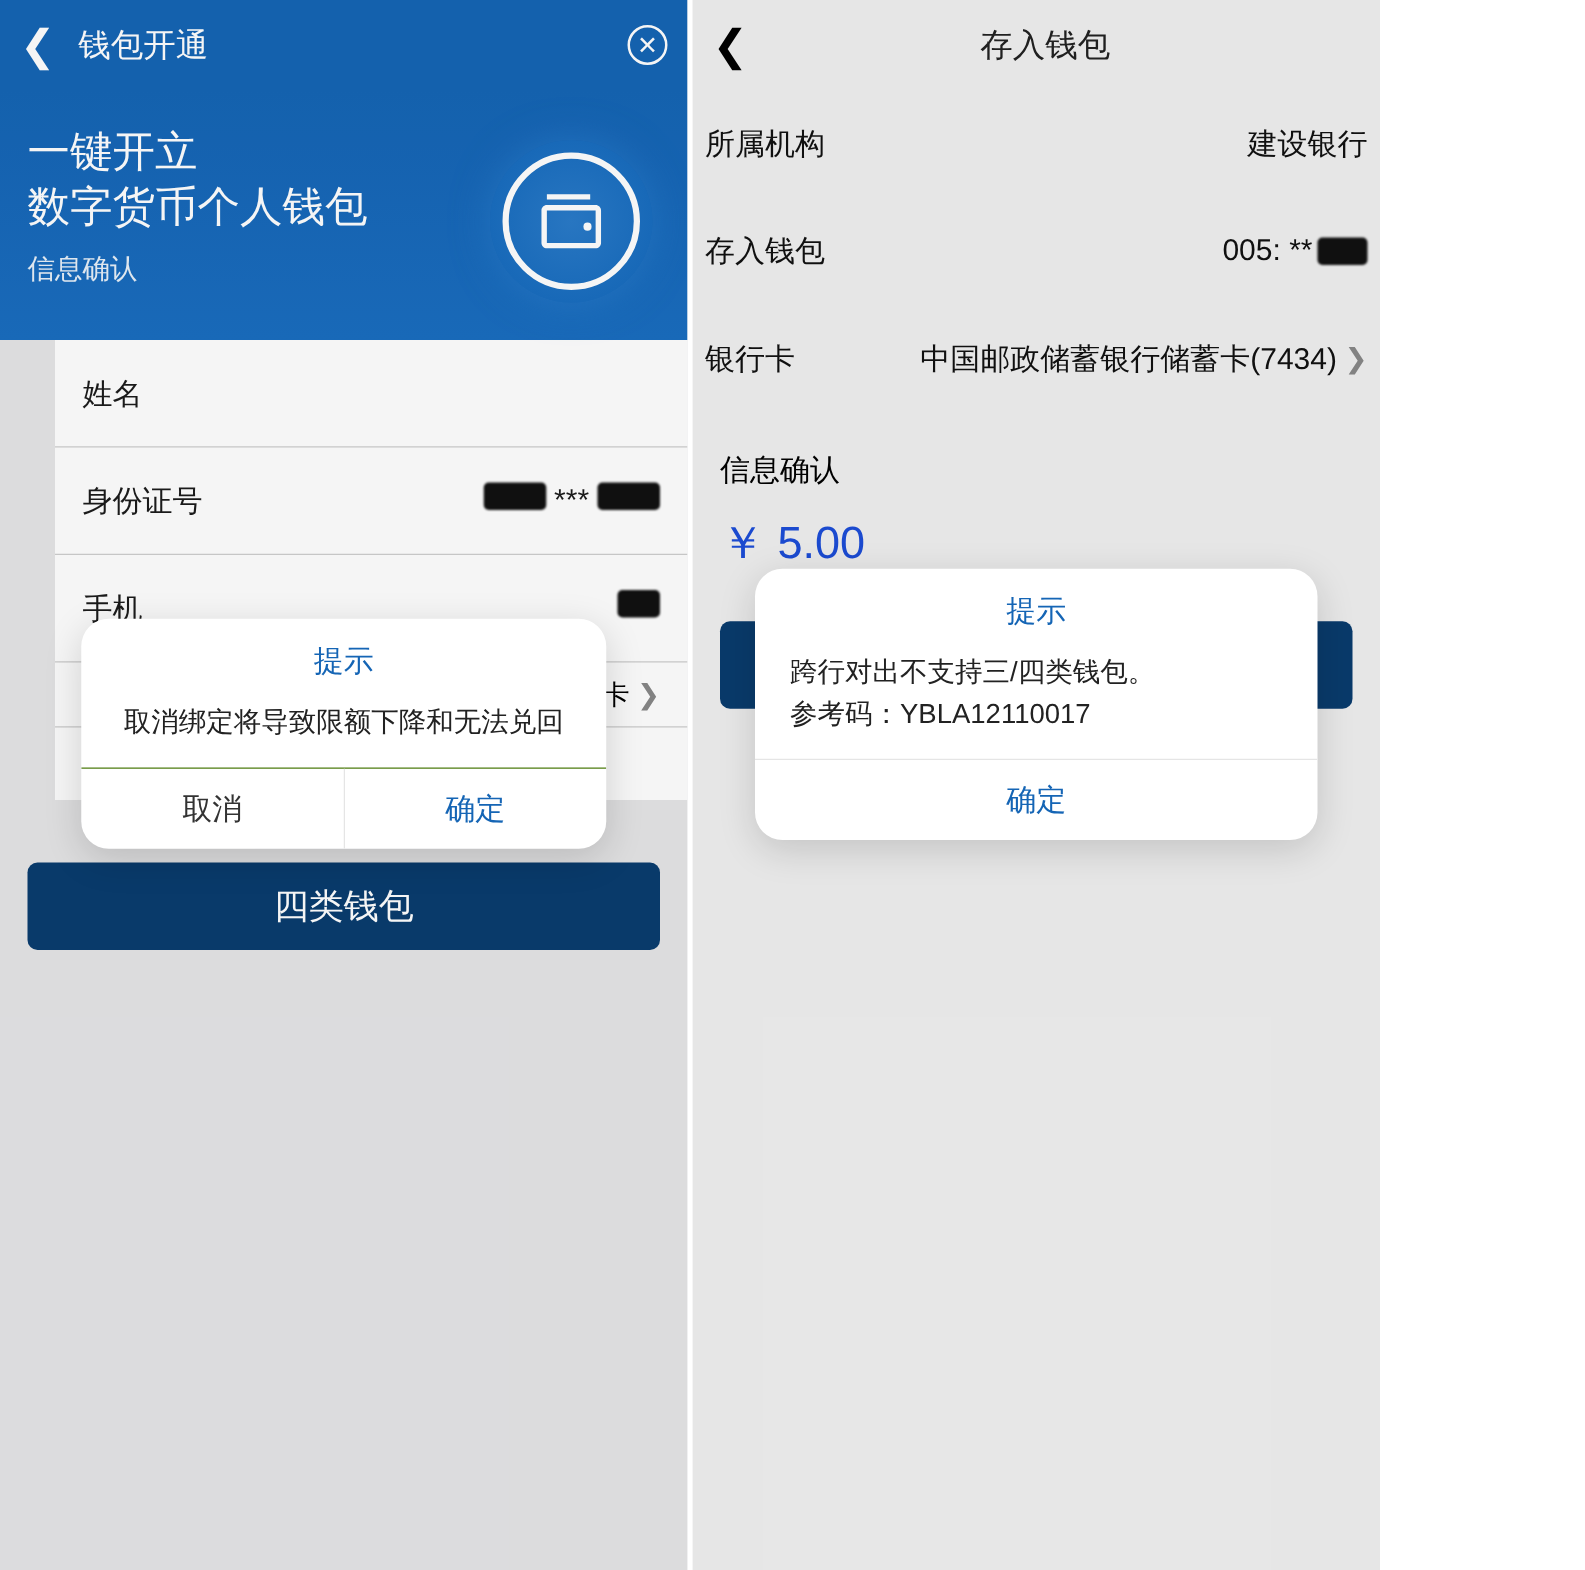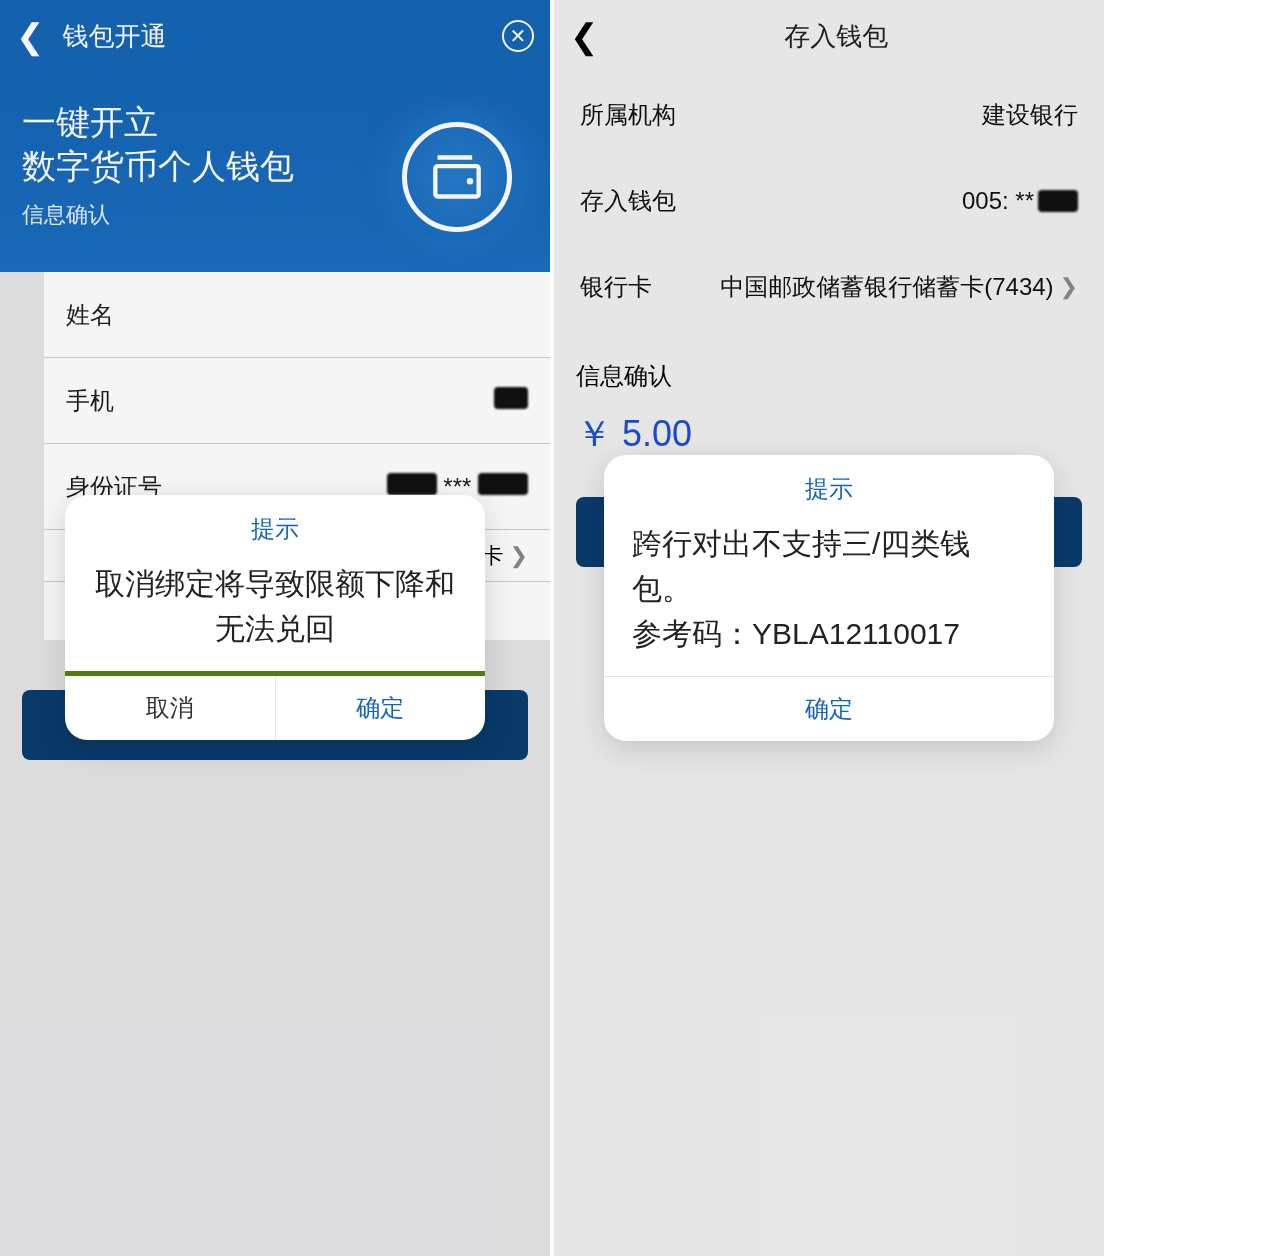--- a/index.html
+++ b/index.html
@@ -25,33 +25,33 @@
     .form-value { color: #1c1c1c; }
     .checkbox-row { height: 52px; padding: 0 22px; display: flex; align-items: center; font-size: 22px; border-bottom: 1px solid #cfcfcf; }
     .agree-row { padding: 14px 22px; display: flex; align-items: center; font-size: 22px; }
     .checkbox { width: 22px; height: 22px; border: 2px solid #1565b5; border-radius: 4px; margin-right: 10px; display: inline-flex; align-items: center; justify-content: center; color: #1565b5; font-size: 16px; }
     .link-text { color: #1565b5; }
     .primary-btn { margin: 50px 22px; background: #0a3d6f; color: #fff; font-size: 28px; height: 70px; border-radius: 8px; display: flex; align-items: center; justify-content: center; }
 
     
     .dialog { position: absolute; left: 50%; transform: translateX(-50%); background: #fff; border-radius: 22px; box-shadow: 0 8px 30px rgba(0,0,0,0.15); overflow: hidden; }
     .dialog-title { text-align: center; color: #1565b5; font-size: 24px; padding: 18px 0 10px; }
-    .dialog-msg { text-align: left; font-size: 30px; color: #222; padding: 6px 28px 20px; line-height: 1.5; }
+    .dialog-msg { text-align: left; font-size: 22px; color: #222; padding: 6px 28px 20px; line-height: 1.5; }
     .dialog-msg.center { text-align: center; }
-    .dialog-buttons { display: flex; border-top: 5px solid #4d7c0f; }
+    .dialog-buttons { display: flex; border-top: 1px solid #4d7c0f; }
     .dialog-btn { flex: 1; text-align: center; font-size: 24px; padding: 16px 0; }
     .dialog-btn.cancel { color: #333; border-right: 1px solid #e5e5e5; }
     .dialog-btn.ok { color: #1565b5; }
     .dialog-single-btn { text-align: center; font-size: 24px; padding: 16px 0; color: #1565b5; border-top: 1px solid #e5e5e5; }
 
     
     .header-white { background: #f0f0f0; color: #222; height: 72px; display: flex; align-items: center; padding: 0 16px; font-size: 26px; }
     .header-white .back-chevron { color: #000; }
     .header-white .header-title { text-align: center; }
-    .info-row { height: 86px; padding: 0 26px; display: flex; align-items: center; font-size: 24px; border-bottom: 0; color: #111; justify-content: flex-end; }
+    .info-row { height: 86px; padding: 0 10px; display: flex; align-items: center; font-size: 24px; border-bottom: 0; color: #111; justify-content: flex-end; }
     .info-label { flex: 1; }
     .info-value { color: #111; display: flex; align-items: center; }
     .chevron-small { font-size: 22px; color: #888; margin-left: 6px; }
     .section-label { padding: 30px 22px 10px; font-size: 24px; }
     .amount-display { padding: 8px 22px; font-size: 36px; color: #1d4ed8; }
     .right-primary-btn { margin: 30px 22px; background: #0a3d6f; height: 70px; border-radius: 8px; }
 
     .close-x { width: 32px; height: 32px; border: 2.5px solid #fff; border-radius: 50%; display: flex; align-items: center; justify-content: center; font-size: 20px; color: #fff; }
     .mask-dim { position: absolute; inset: 0; background: rgba(0,0,0,0.04); pointer-events: none; }
 
@@ -79,30 +79,30 @@
         </svg>
       </div>
     </div>
   </div>
 
   <div class="form">
     <div class="form-row">
       <span class="form-label">姓名</span>
     </div>
     <div class="form-row">
-      <span class="form-label">手机</span>
-      <span class="form-value"><span class="redact" style="width:34px"></span></span>
-    </div>
-    <div class="form-row">
       <span class="form-label">身份证号</span>
       <span class="form-value">
         <span class="redact" style="width:50px"></span>
         <span>***</span>
         <span class="redact" style="width:50px"></span>
       </span>
+    </div>
+    <div class="form-row">
+      <span class="form-label">手机</span>
+      <span class="form-value"><span class="redact" style="width:34px"></span></span>
     </div>
     <div class="checkbox-row">
       <span class="checkbox"></span>
       <span style="flex:1"></span>
       <span>卡</span>
       <span class="chevron-small">❯</span>
     </div>
     <div class="agree-row">
       <span class="checkbox">✓</span>
       <span>同意</span>

